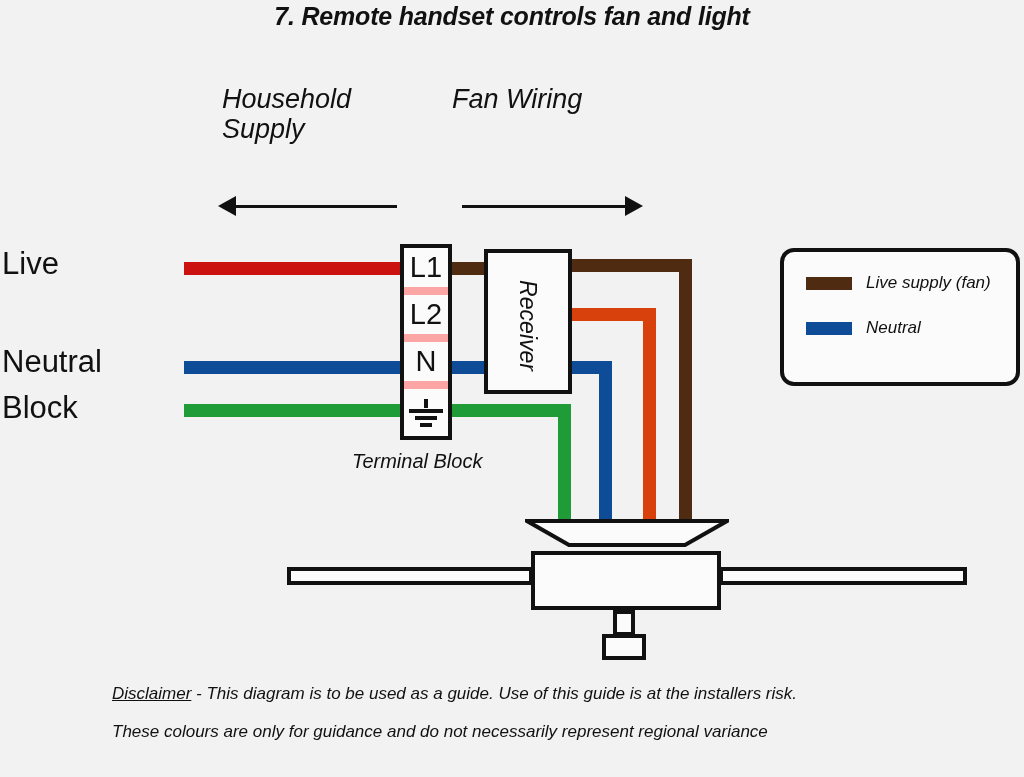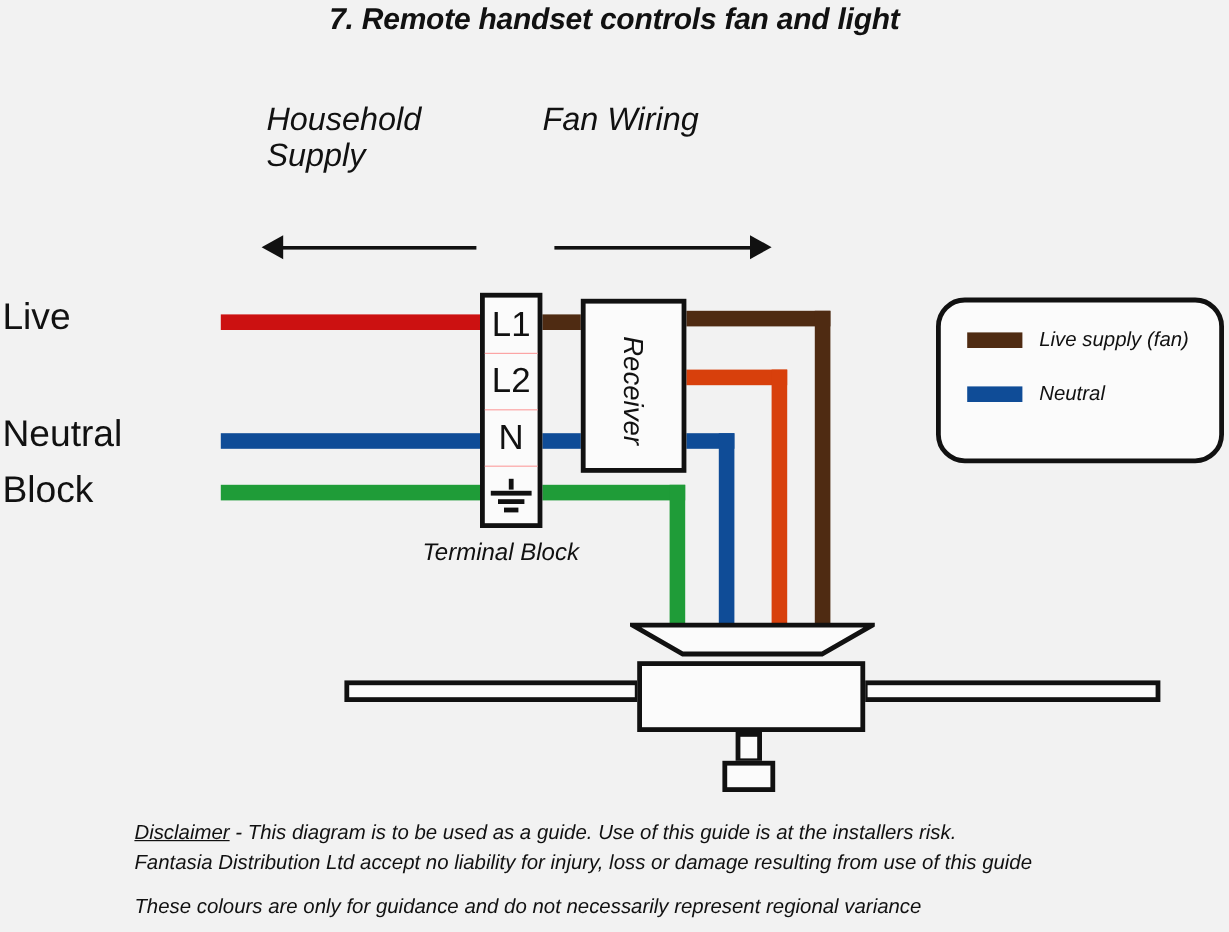--- a/index.html
+++ b/index.html
@@ -81,21 +81,21 @@
     width: 52px; height: 196px;
     border: 4px solid #111111;
     background: #fbfbfb;
     box-sizing: border-box;
     z-index: 6;
   }
   .terminal-cell {
     position: relative;
     height: 25%;
     box-sizing: border-box;
-    border-bottom: 1px solid #fca5a5;
+    border-bottom: 8px solid #fca5a5;
     display: flex;
     align-items: center;
     justify-content: center;
     font-size: 29px;
     line-height: 1;
     font-family: "Liberation Sans", sans-serif;
   }
   .terminal-cell:last-child { border-bottom: none; }
 
   
@@ -183,21 +183,21 @@
     background: #fbfbfb;
     box-sizing: border-box;
     z-index: 6;
   }
 
   
   #legend {
     left: 780px; top: 248px;
     width: 240px; height: 138px;
     border: 4px solid #111111;
-    border-radius: 24px;
+    border-radius: 14px;
     background: #fbfbfb;
     box-sizing: border-box;
     padding: 13px 0 0 22px;
     z-index: 8;
   }
   .legend-row {
     display: flex;
     align-items: center;
     height: 36px;
     margin-bottom: 9px;
@@ -295,16 +295,15 @@
     <span class="legend-text">Live supply (fan)</span>
   </div>
   <div class="legend-row">
     <span class="legend-swatch" style="background:#0f4c97;"></span>
     <span class="legend-text">Neutral</span>
   </div>
 </div>
 
 <div class="abs" id="disclaimer">
   <div><span class="u">Disclaimer</span><span> - This diagram is to be used as a guide.  Use of this guide is at the installers risk.</span></div>
-  <div>Fantasia Distribution Ltd accept no liability for injury, loss or damage resulting from use of this guide</div>
   <span class="gap"></span>
   <div>These colours are only for guidance and do not necessarily represent regional variance</div>
 </div>
 
 </body></html>

